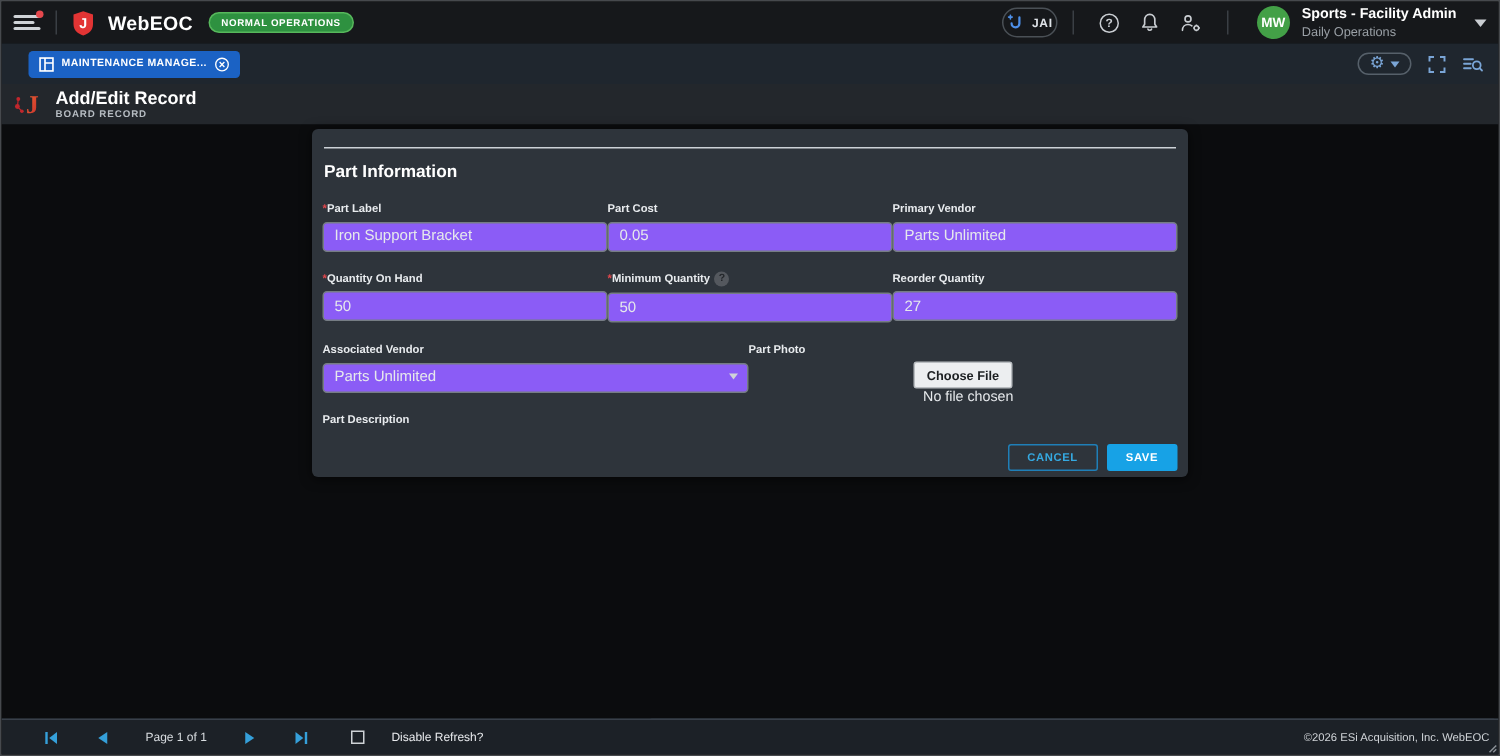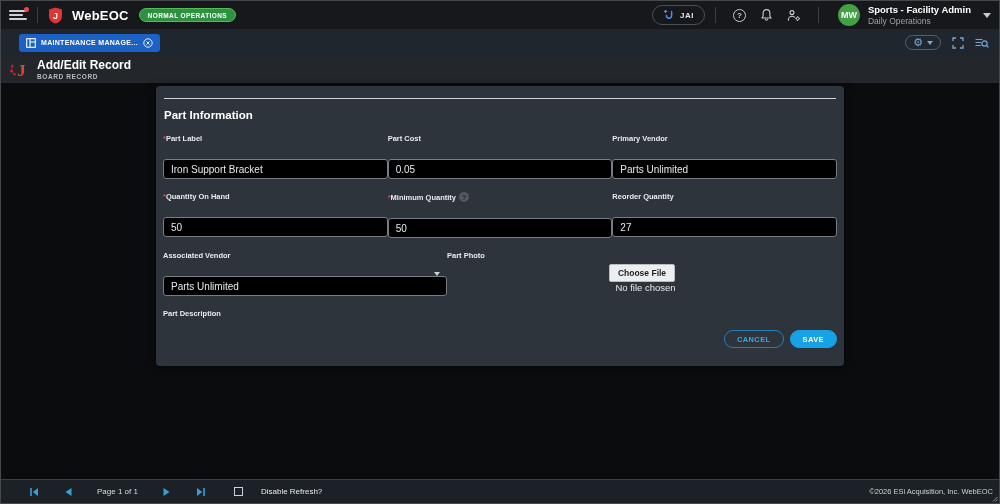--- a/index.html
+++ b/index.html
@@ -12,21 +12,21 @@
   .hamburger{ position:relative; width:18px; height:14px; display:flex; flex-direction:column; justify-content:center; gap:2px; cursor:pointer; }
   .hamburger i{ display:block; height:2px; background:#cfd3d7; border-radius:1px; }
   .hamburger i:nth-child(2){ width:80%; }
   .notif-dot{ position:absolute; top:-1px; right:-2px; width:5px; height:5px; border-radius:50%; background:#e5484d; }
   .vdiv{ width:1px; height:16px; background:#3a3f45; margin:0 10px; }
   .brand{ font-size:13px; font-weight:bold; color:#fff; margin-left:9px; letter-spacing:.2px; }
   .badge{ margin-left:10px; background:#2e9140; border:1px solid #57b85c; color:#fff;
           font-size:6.5px; font-weight:bold; letter-spacing:.4px; padding:2.5px 8px; border-radius:9px; }
   .topbar-right{ margin-left:auto; display:flex; align-items:center; }
   .jai-btn{ display:flex; align-items:center; gap:5px; border:1px solid #4a5056; border-radius:12px;
-            padding:3px 10px; cursor:pointer; }
+            padding:3px 2px; cursor:pointer; }
   .jai-btn span{ font-size:8px; font-weight:bold; color:#dfe3e8; letter-spacing:.5px; }
   .icon-btn{ display:flex; align-items:center; justify-content:center; margin:0 7px; cursor:pointer; }
   .help-circle{ width:13px; height:13px; border:1.2px solid #c9cdd2; border-radius:50%;
                 color:#c9cdd2; font-size:8px; font-weight:bold; display:flex; align-items:center; justify-content:center; }
   .avatar{ width:22px; height:22px; border-radius:50%; background:#43a047; color:#fff;
            font-size:9px; font-weight:bold; display:flex; align-items:center; justify-content:center; margin:0 8px 0 9px; }
   .user-block{ line-height:1.2; }
   .user-name{ font-size:9.5px; font-weight:bold; color:#fff; }
   .user-role{ font-size:8.5px; color:#9aa0a6; }
   .caret{ width:0; height:0; border-left:4px solid transparent; border-right:4px solid transparent;
@@ -45,44 +45,44 @@
                border-top:4px solid #7aa5d6; }
 
   
   .board-header{ height:27px; background:#23272c; display:flex; align-items:center; padding:0 8px; flex:0 0 auto; }
   .bh-text{ margin-left:7px; line-height:1.15; }
   .bh-title{ font-size:12px; font-weight:bold; color:#fff; }
   .bh-sub{ font-size:6.5px; font-weight:bold; color:#b6bcc2; letter-spacing:.6px; }
 
   
   .main{ flex:1 1 auto; background:#0b0c0e; position:relative; }
-  .panel{ width:688px; margin:3px auto 0; background:#2e343b; border-radius:4px;
-          padding:12px 7px 18px; box-shadow:0 1px 8px rgba(0,0,0,.6); }
+  .panel{ width:584px; margin:3px auto 0; background:#2e343b; border-radius:4px;
+          padding:12px 7px 4px; box-shadow:0 1px 8px rgba(0,0,0,.6); }
   .panel-divider{ border-top:1px solid #cdd2d7; margin:0 1px 10px; }
   .section-title{ font-size:11.5px; font-weight:bold; color:#fff; margin:0 1px 13px; }
   .form-row{ display:flex; gap:0; margin-bottom:13px; }
   .fcol{ flex:1; min-width:0; }
   .fcol-wide{ flex:0 0 284px; }
   .flabel{ font-size:7.5px; font-weight:bold; color:#e8ebee; margin-bottom:4px; display:flex; align-items:center; gap:3px; }
   .req{ color:#e5484d; }
-  .tin{ width:100%; height:20px; background:#000000; border:1px solid #767d84; border-radius:3px;
-        color:#e6e9ec; font-size:10px; padding:0 7px; font-family:"Liberation Sans", sans-serif;margin-top:12px; }
+  .tin{ width:100%; height:20px; background:#8b5cf6; border:1px solid #767d84; border-radius:3px;
+        color:#e6e9ec; font-size:10px; padding:0 7px; font-family:"Liberation Sans", sans-serif; }
   .qhelp{ width:10px; height:10px; border-radius:50%; background:#54585e; color:#23262a;
           font-size:7px; font-weight:bold; display:inline-flex; align-items:center; justify-content:center; }
   .select-wrap{ position:relative; }
   select.tin{ appearance:none; -webkit-appearance:none; padding-right:18px; }
   .sel-chevron{ position:absolute; right:7px; top:8px; width:0; height:0; pointer-events:none;
                 border-left:3.5px solid transparent; border-right:3.5px solid transparent; border-top:4.5px solid #cfd3d7; }
   .file-row{ display:flex; align-items:center; height:20px;flex-direction:column; }
   .choose-file{ background:#eceef0; color:#1c1f22; border:1px solid #b9bdc1; border-radius:2px;
                 font-size:8.5px; font-weight:bold; padding:3px 8px; cursor:pointer; font-family:"Liberation Sans", sans-serif; }
   .file-status{ font-size:9.5px; color:#e6e9ec; margin-left:7px; }
   textarea.tin{ height:42px; padding:4px 7px; resize:none; font-size:9.5px; line-height:1.35; }
   .btn-row{ display:flex; justify-content:flex-end; gap:6px; margin-top:12px; }
-  .btn{ height:18px; border-radius:9px; font-size:7.5px; font-weight:bold; letter-spacing:.4px;
+  .btn{ height:18px; border-radius:2px; font-size:7.5px; font-weight:bold; letter-spacing:.4px;
         padding:0 12px; cursor:pointer; font-family:"Liberation Sans", sans-serif; }
   .btn-cancel{ background:transparent; border:1px solid #1f7fb8; color:#35a9e1; }
   .btn-save{ background:#17a2e6; border:1px solid #17a2e6; color:#fff; }
 
   
   .hscroll-thumb{ position:absolute; left:432px; right:2px; bottom:21px; height:3px;
                   background:#3a4754; border-radius:2px; cursor:pointer; }
   .bottombar{ height:24px; background:#1c2127; border-top:1px solid #39404a; display:flex;
               align-items:center; padding:0 6px 0 28px; flex:0 0 auto; position:relative;gap:12px; }
   .pg-btn{ display:flex; align-items:center; margin-right:12px; cursor:pointer; }

